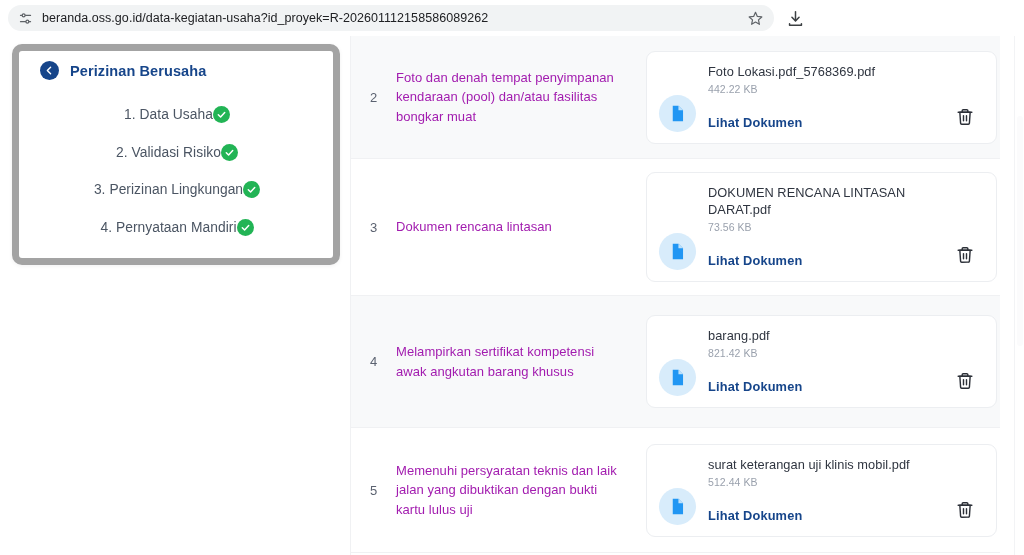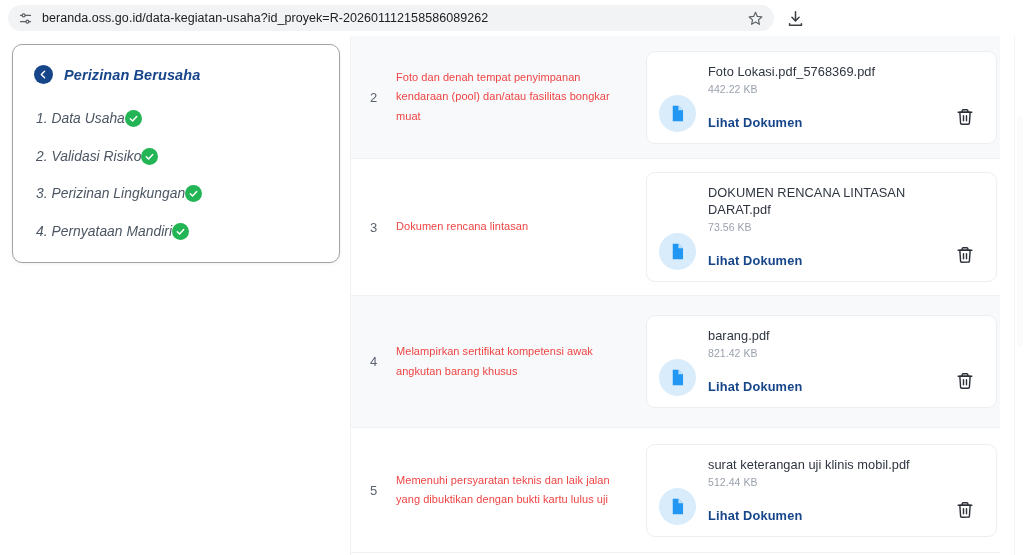--- a/index.html
+++ b/index.html
@@ -70,25 +70,24 @@
   
   .left-col {
     width: 350px;
     flex: 0 0 350px;
     padding: 8px 10px 0 12px;
     background: #ffffff;
   }
 
   .stepper-card {
     background: #ffffff;
-    border: 1px solid #a3a3a3;
+    border: 7px solid #a3a3a3;
     border-radius: 10px;
     box-shadow: 0 1px 4px rgba(16,24,40,0.06);
-    padding: 16px 10px 12px 10px;
-    font-style: italic;
+    padding: 6px 10px 12px 10px;
   }
 
   .stepper-header {
     display: flex;
     align-items: center;
     gap: 11px;
     padding: 4px 0 4px 11px;
     margin-bottom: 12px;
   }
 
@@ -105,21 +104,21 @@
   .stepper-title {
     font-size: 14.5px;
     font-weight: bold;
     color: #16458a;
     letter-spacing: 0.1px;
   }
 
   .step-item {
     display: flex;
     align-items: center;
-    justify-content: flex-start;
+    justify-content: center;
     height: 37.5px;
     padding: 0 11px 0 13px;
     border-radius: 7px;
   }
   .step-item.active { background: #eef2fb; }
 
   .step-label {
     font-size: 13.8px;
     color: #4b5563;
     letter-spacing: 0.05px;
@@ -174,23 +173,23 @@
     width: 45px;
     flex: 0 0 45px;
     text-align: center;
     font-size: 13px;
     color: #5b6270;
   }
 
   .req-desc {
     width: 240px;
     flex: 0 0 240px;
-    font-size: 11px;
+    font-size: 13px;
     line-height: 19.5px;
-    color: #ef4444;
+    color: #a21caf;
     padding-right: 16px;
     letter-spacing: 0.05px;
   }
 
   .file-card {
     flex: 1;
     margin: 0 9px 0 10px;
     background: #ffffff;
     border: 1px solid #eceef1;
     border-radius: 9px;

